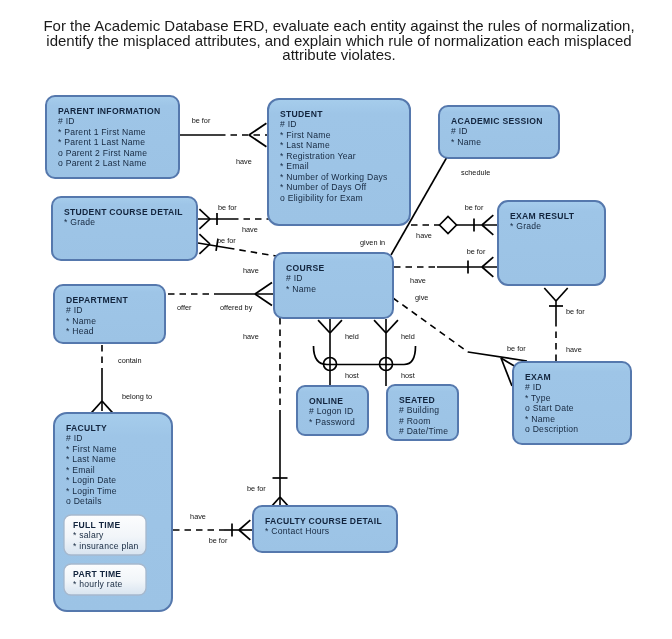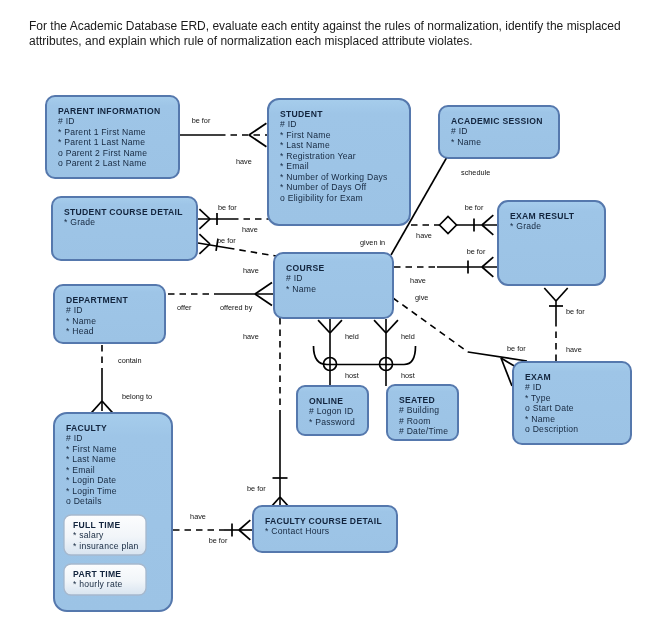--- a/index.html
+++ b/index.html
@@ -1,17 +1,17 @@
 <!DOCTYPE html>
 <html><head>
 <meta charset="utf-8">
 <style>
   html,body{margin:0;padding:0;background:#ffffff;}
   body{width:672px;height:639px;overflow:hidden;font-family:"Liberation Sans",sans-serif;}
-  #prompt{position:absolute;left:29px;top:19px;width:600px;font-size:12px;line-height:14.6px;color:#1a1a1a;}
+  #prompt{position:absolute;left:39px;top:19px;width:600px;font-size:15px;line-height:14.6px;color:#1a1a1a;text-align:center;}
   #erd{position:absolute;left:0;top:0;}
   .ent-title{font-family:"Liberation Sans",sans-serif;font-size:8.6px;font-weight:bold;fill:#12243d;letter-spacing:0.3px;}
   .ent-attr{font-family:"Liberation Sans",sans-serif;font-size:8.6px;fill:#16283f;letter-spacing:0.25px;}
   .rel-label{font-family:"Liberation Sans",sans-serif;font-size:7.3px;fill:#111;}
 </style>
 </head>
 <body>
 
 <div id="prompt">For the Academic Database ERD, evaluate each entity against the rules of normalization, identify the misplaced attributes, and explain which rule of normalization each misplaced attribute violates.</div>
 

